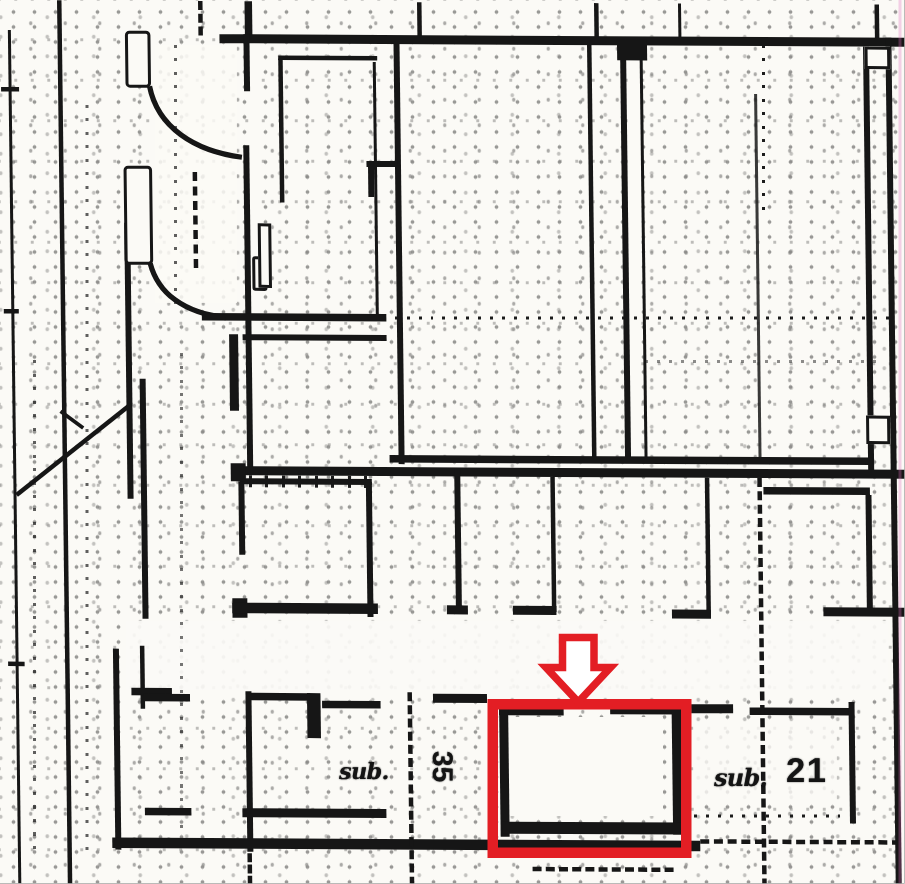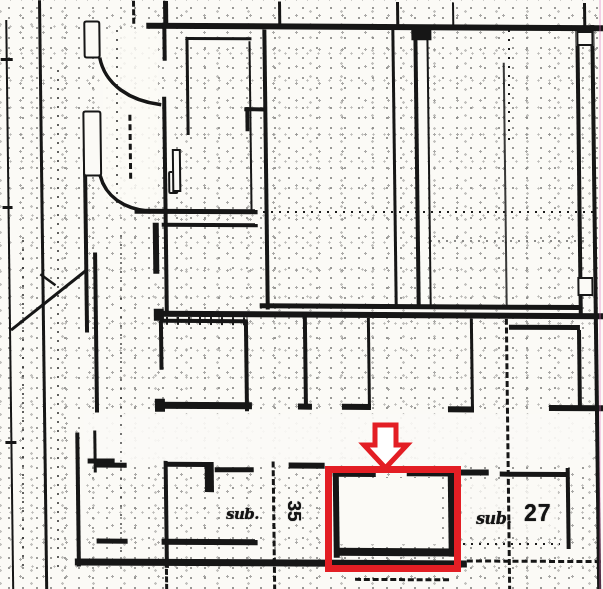--- a/index.html
+++ b/index.html
@@ -174,21 +174,21 @@
     </svg>
   </div>
 
   <div class="pinkfringe" style="left:599px;top:0;width:2px;height:589px;"></div>
 
   <div class="lbl sub" style="left:226px;top:505px;font-size:15px;">sub.</div>
   <div class="lbl num" style="left:283px;top:500px;font-size:19px;">
     <span class="rot90">35</span>
   </div>
   <div class="lbl sub" style="left:476px;top:509px;font-size:16px;">sub.</div>
-  <div class="lbl num" style="left:524px;top:500px;font-size:23px;letter-spacing:1px;">27</div>
+  <div class="lbl num" style="left:524px;top:500px;font-size:23px;letter-spacing:1px;">21</div>
 
   <div id="annotations">
     <div id="highlight-box"></div>
     <svg width="603" height="589" viewBox="0 0 603 589" style="position:absolute;left:0;top:0;">
       <polygon points="375,425 396,425 396,445 407,445 385.5,468 364,445 375,445" fill="#ffffff" stroke="#e31e24" stroke-width="5" stroke-linejoin="miter"></polygon>
     </svg>
   </div>
 
 </div>
 

